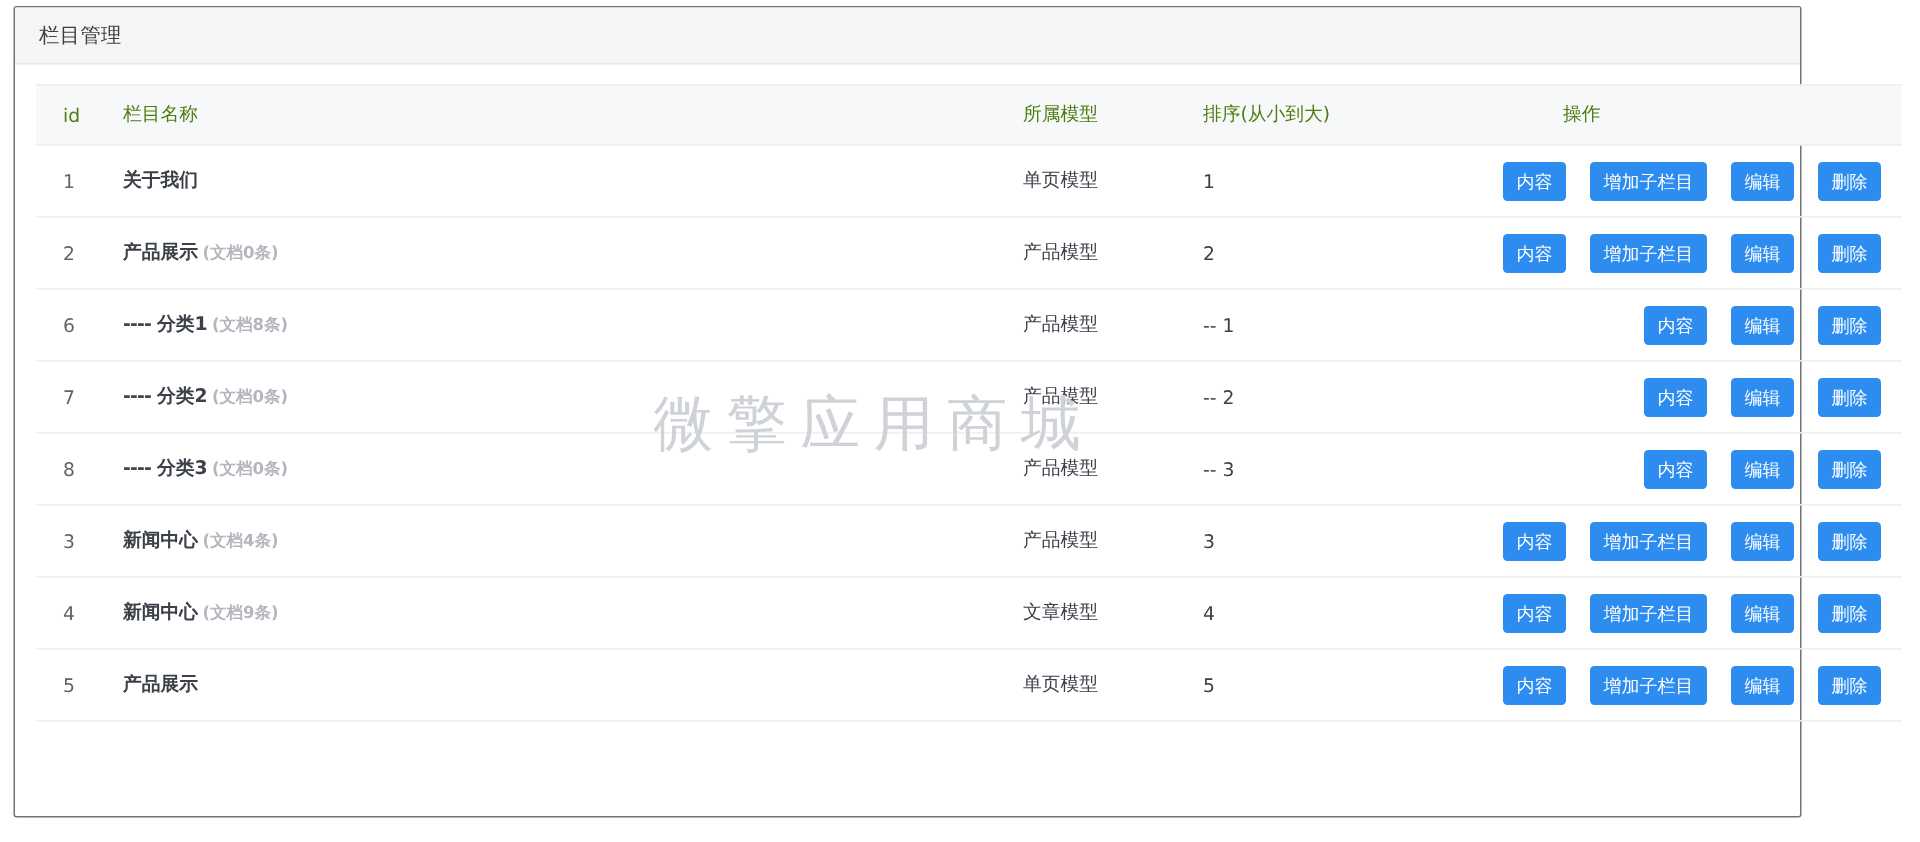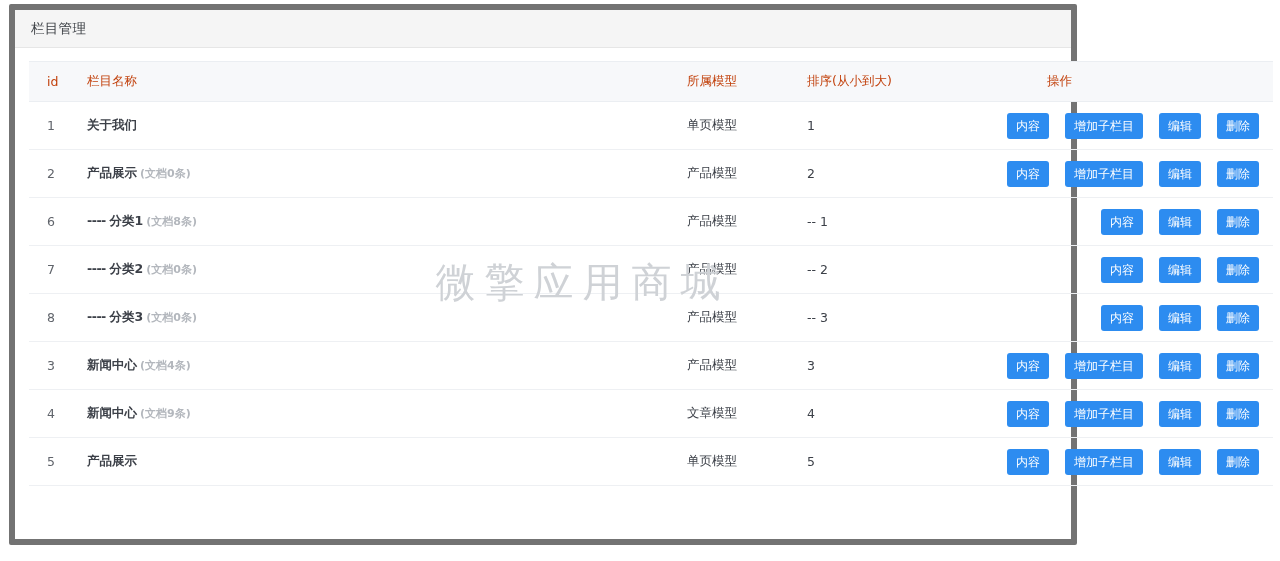--- a/index.html
+++ b/index.html
@@ -14,24 +14,24 @@
     height: 561px;
     overflow: hidden;
     background: #ffffff;
   }
 
   
   .panel {
     position: absolute;
     left: 9px;
     top: 4px;
-    width: 1068px;
+    width: 1192px;
     height: 541px;
     background: #ffffff;
-    border: 6px solid #737373;
+    border: 1px solid #737373;
     border-radius: 2px;
     box-sizing: border-box;
   }
 
   
   .panel-heading {
     height: 38px;
     background: #f5f5f5;
     border-bottom: 1px solid #e6e6e6;
     display: flex;
@@ -79,21 +79,21 @@
   .tbl {
     width: 100%;
     border-collapse: collapse;
     table-layout: fixed;
   }
   .tbl thead th {
     background: #f7f8fa;
     height: 40px;
     font-weight: normal;
     font-size: 12.5px;
-    color: #c2410c;
+    color: #4d7c0f;
     text-align: left;
     padding: 0 10px;
     border-top: 1px solid #ebeef2;
     border-bottom: 1px solid #ebeef2;
     box-sizing: border-box;
   }
   .tbl tbody td {
     height: 48px;
     font-size: 12.5px;
     color: #3c4048;

